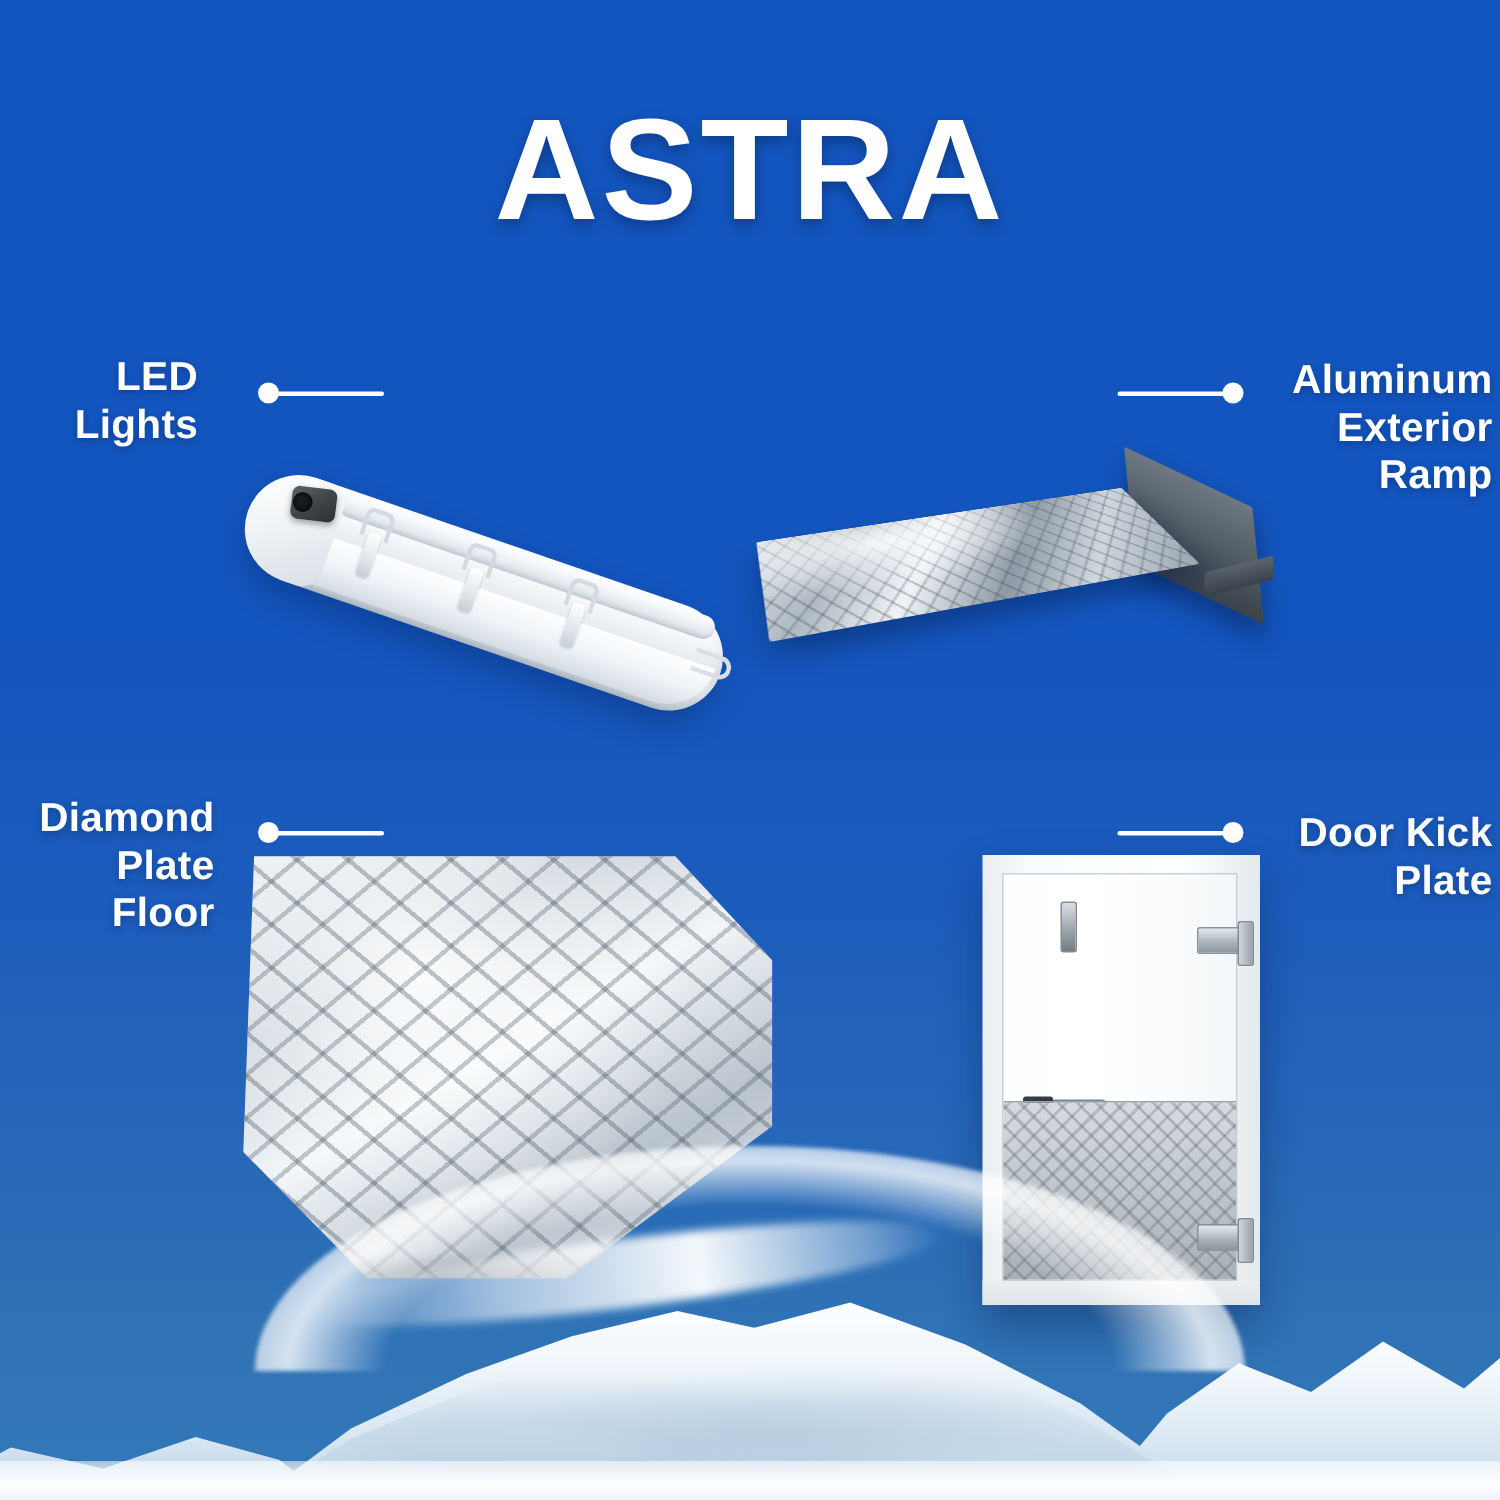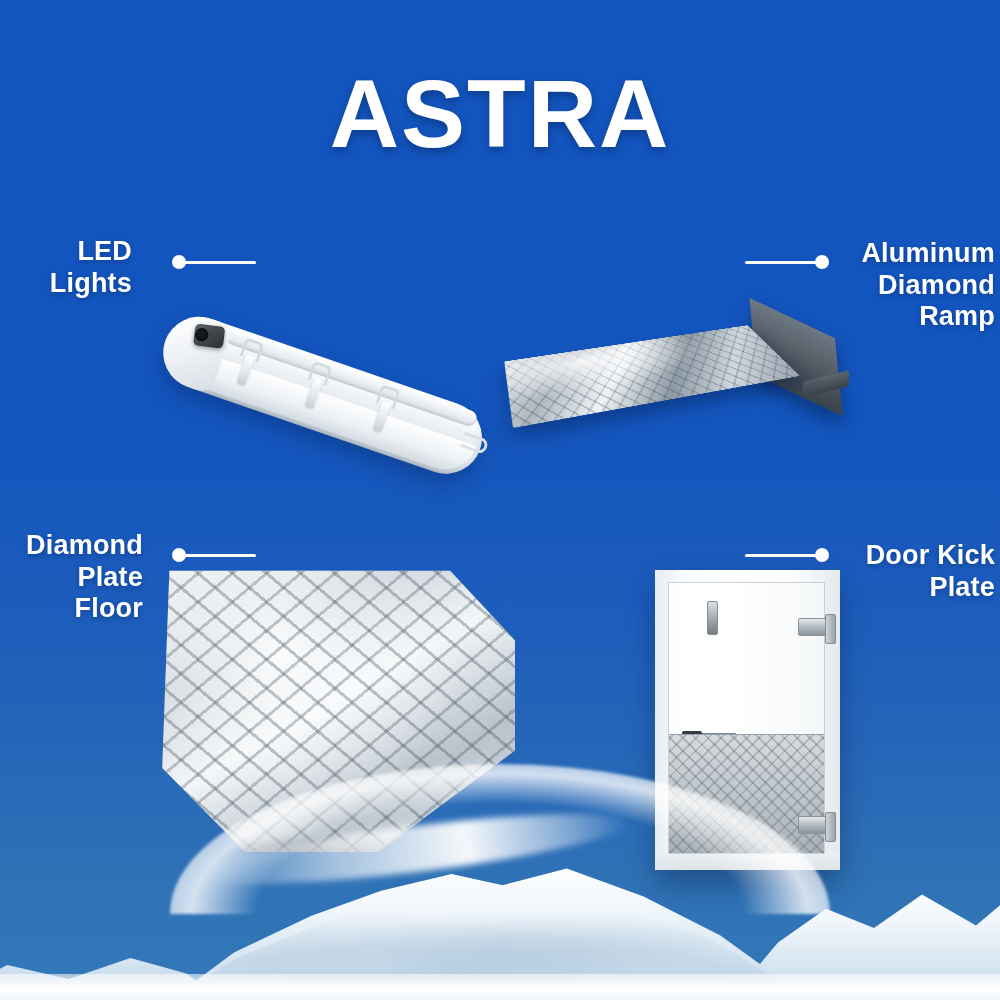--- a/index.html
+++ b/index.html
@@ -309,21 +309,21 @@
       <div class="led-clip" style="left:72px;"></div>
       <div class="led-clip" style="left:144px;"></div>
       <div class="led-clip" style="left:216px;"></div>
       <div class="led-cap"></div>
       <div class="led-gland"></div>
       <div class="led-tail"></div>
     </div>
   </div>
 
   <div class="label right" style="left:780px; top:238px; width:215px;">Aluminum
-Diamond
+Exterior
 Ramp</div>
   <div class="connector to-left" style="left:745px; top:255px; width:84px;">
     <span class="bar"></span>
     <span class="dot"></span>
   </div>
 
   <div class="product" id="ramp-wrap">
     <div class="ramp-back"></div>
     <div class="ramp-foot"></div>
     <div class="ramp-face"></div>

